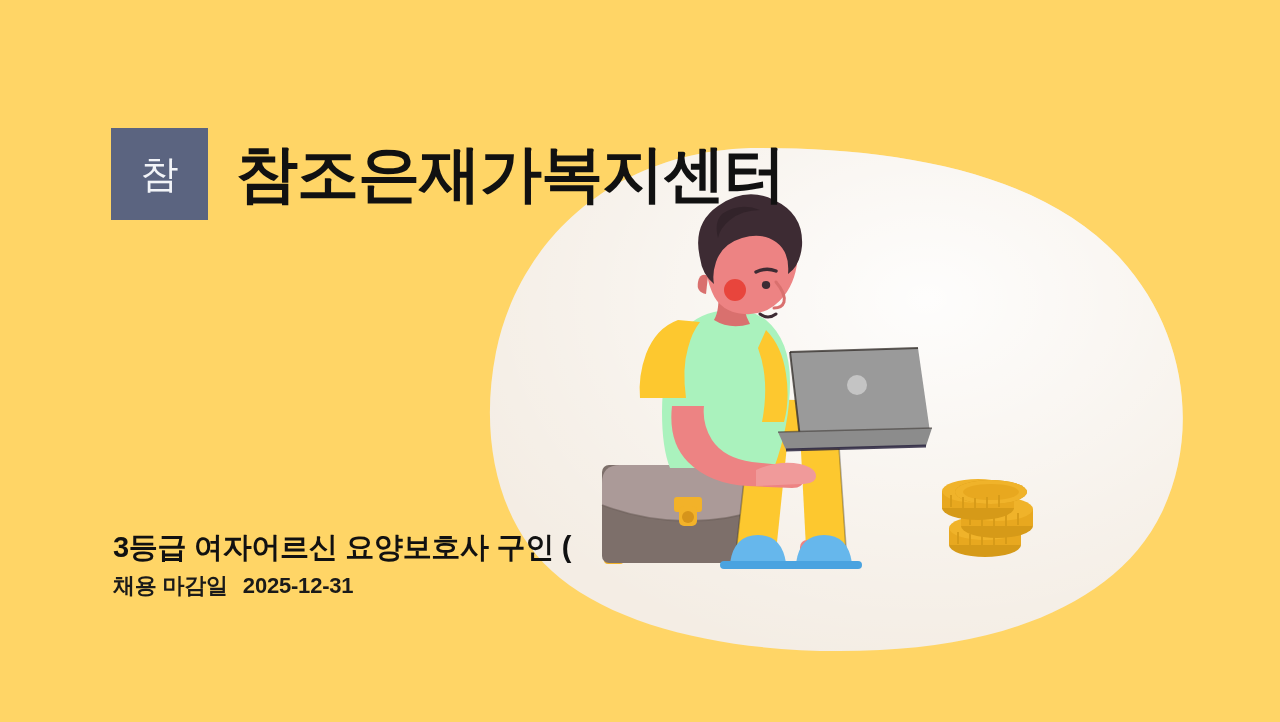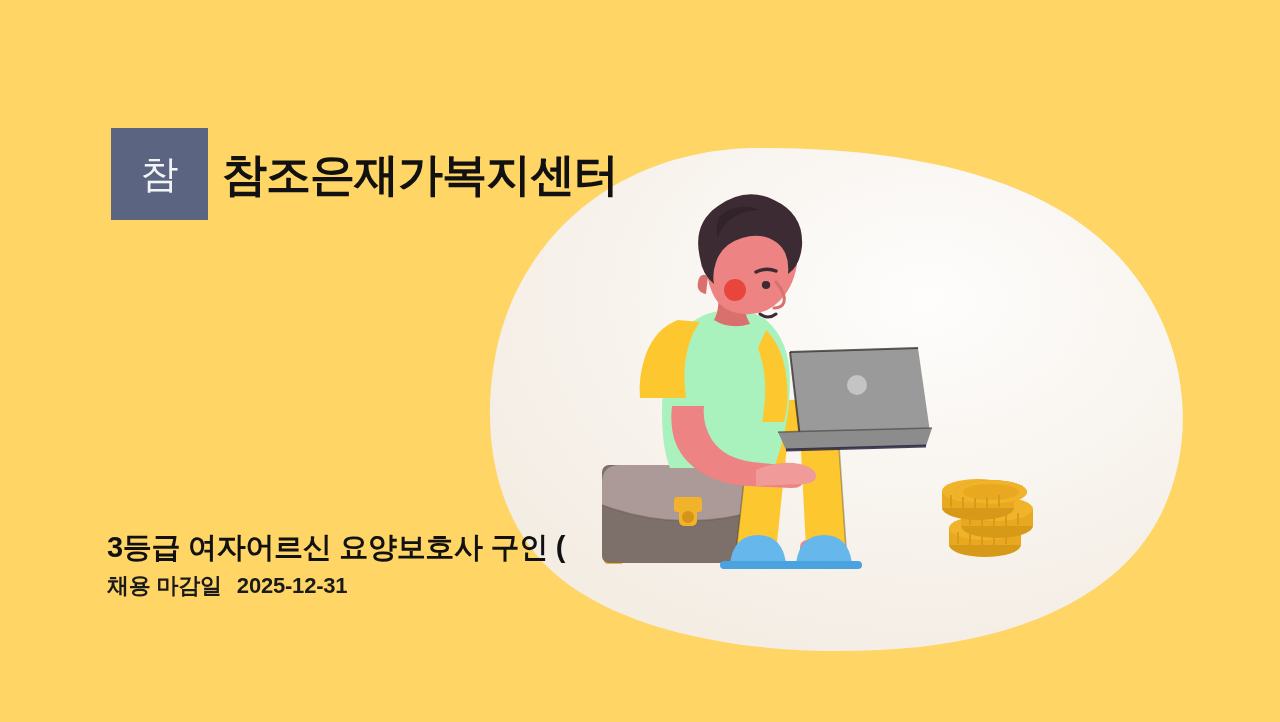--- a/index.html
+++ b/index.html
@@ -52,33 +52,33 @@
     flex: 0 0 auto;
   }
   .logo-badge span {
     color: #f2f4f8;
     font-size: 38px;
     font-weight: 400;
     line-height: 1;
     letter-spacing: 0px;
   }
   .org-name {
-    margin-left: 14px;
-    font-size: 45px;
+    margin-left: 28px;
+    font-size: 62px;
     font-weight: 700;
     color: #111111;
     line-height: 1;
     white-space: nowrap;
     letter-spacing: -1px;
   }
 
   
   .footer-text {
     position: absolute;
-    left: 107px;
+    left: 113px;
     top: 529px;
     z-index: 40;
     width: 560px;
   }
   .job-title {
     font-size: 29px;
     font-weight: 700;
     color: #111111;
     line-height: 1.25;
     white-space: nowrap;

